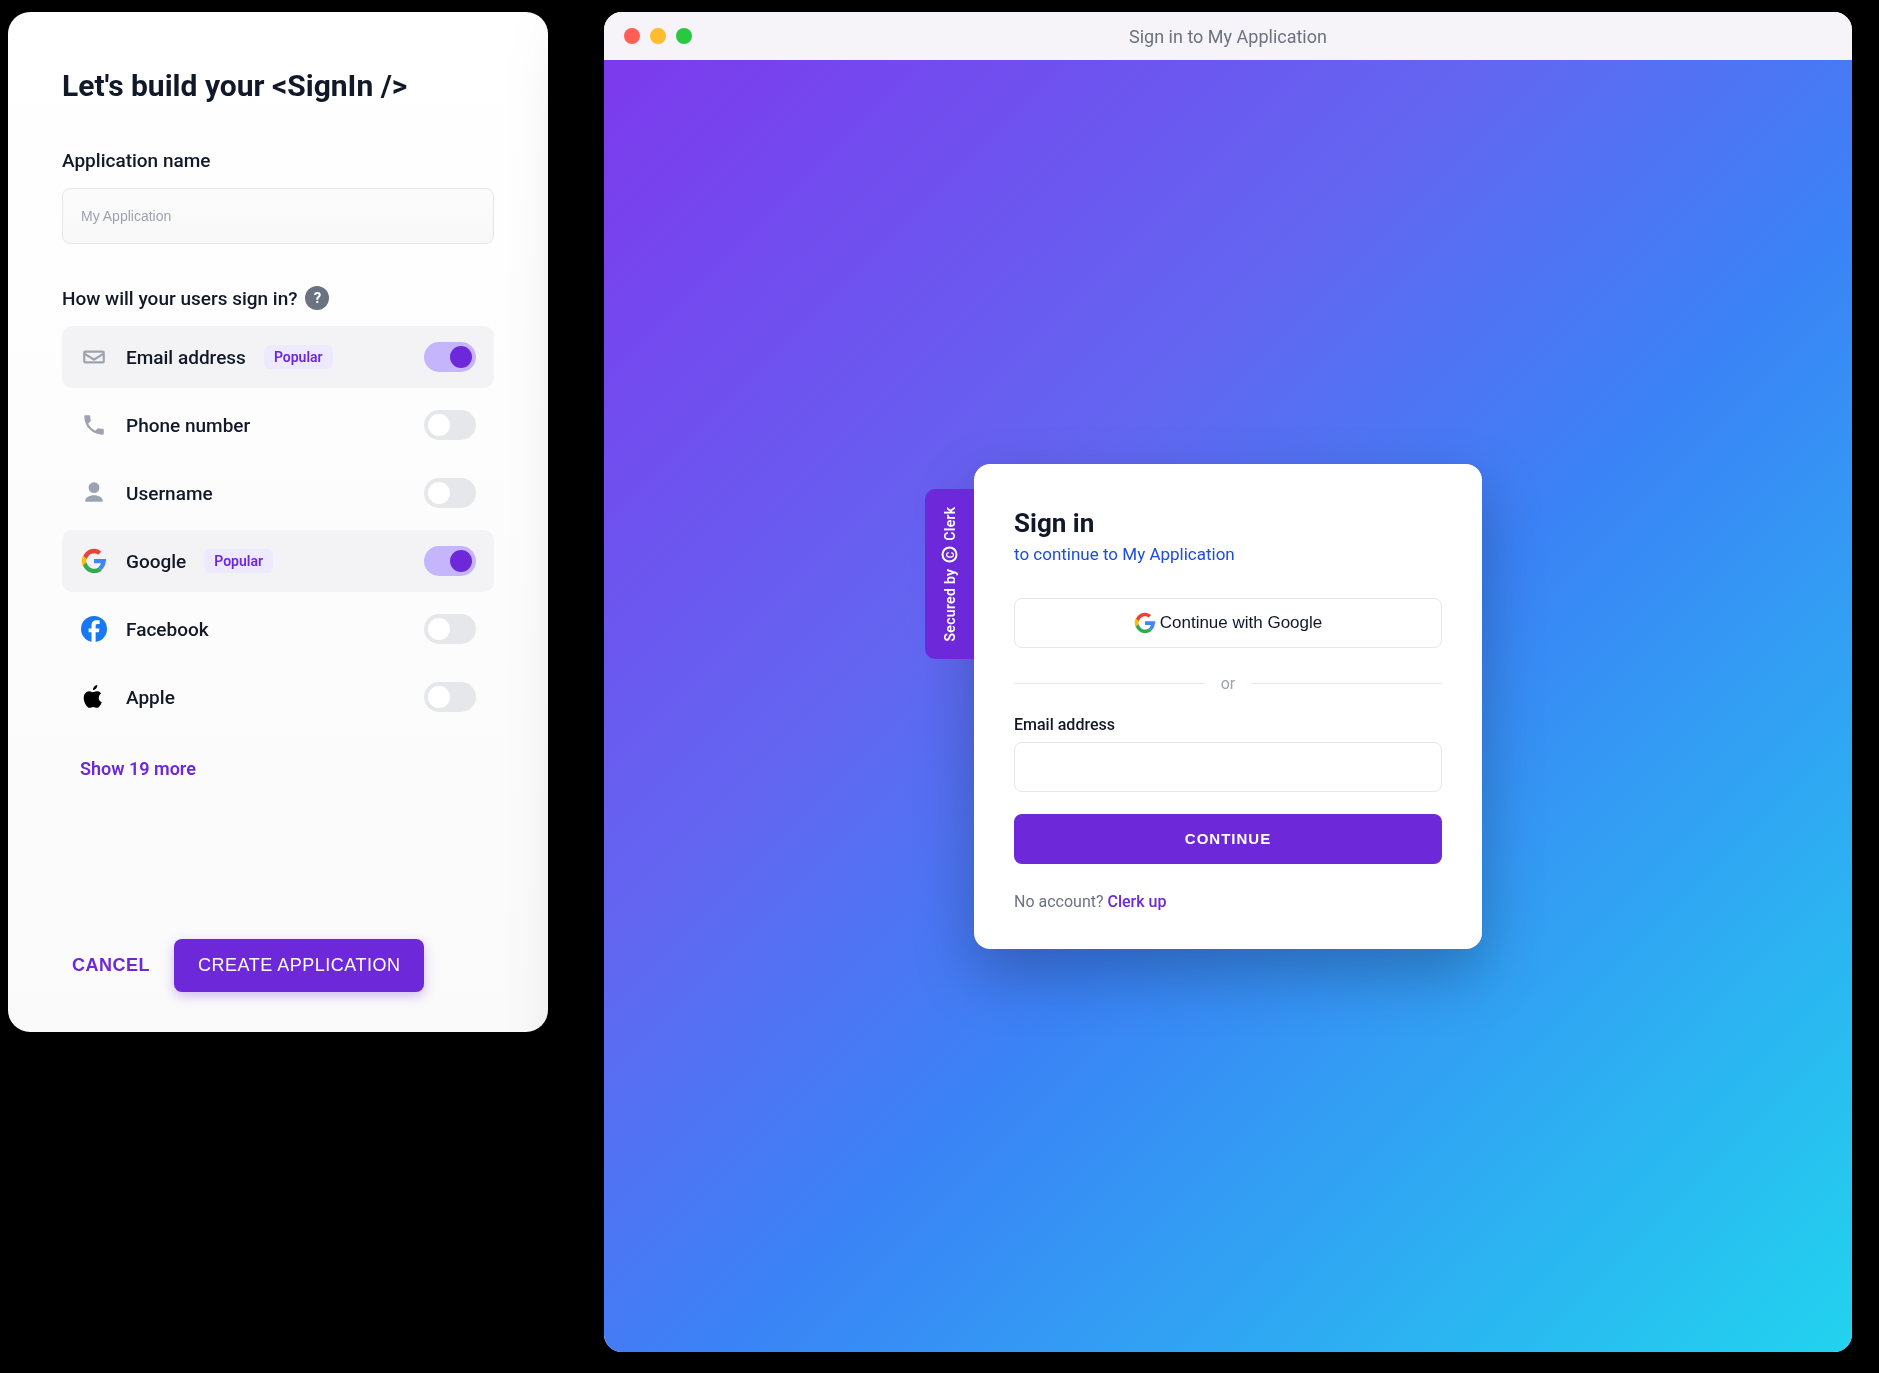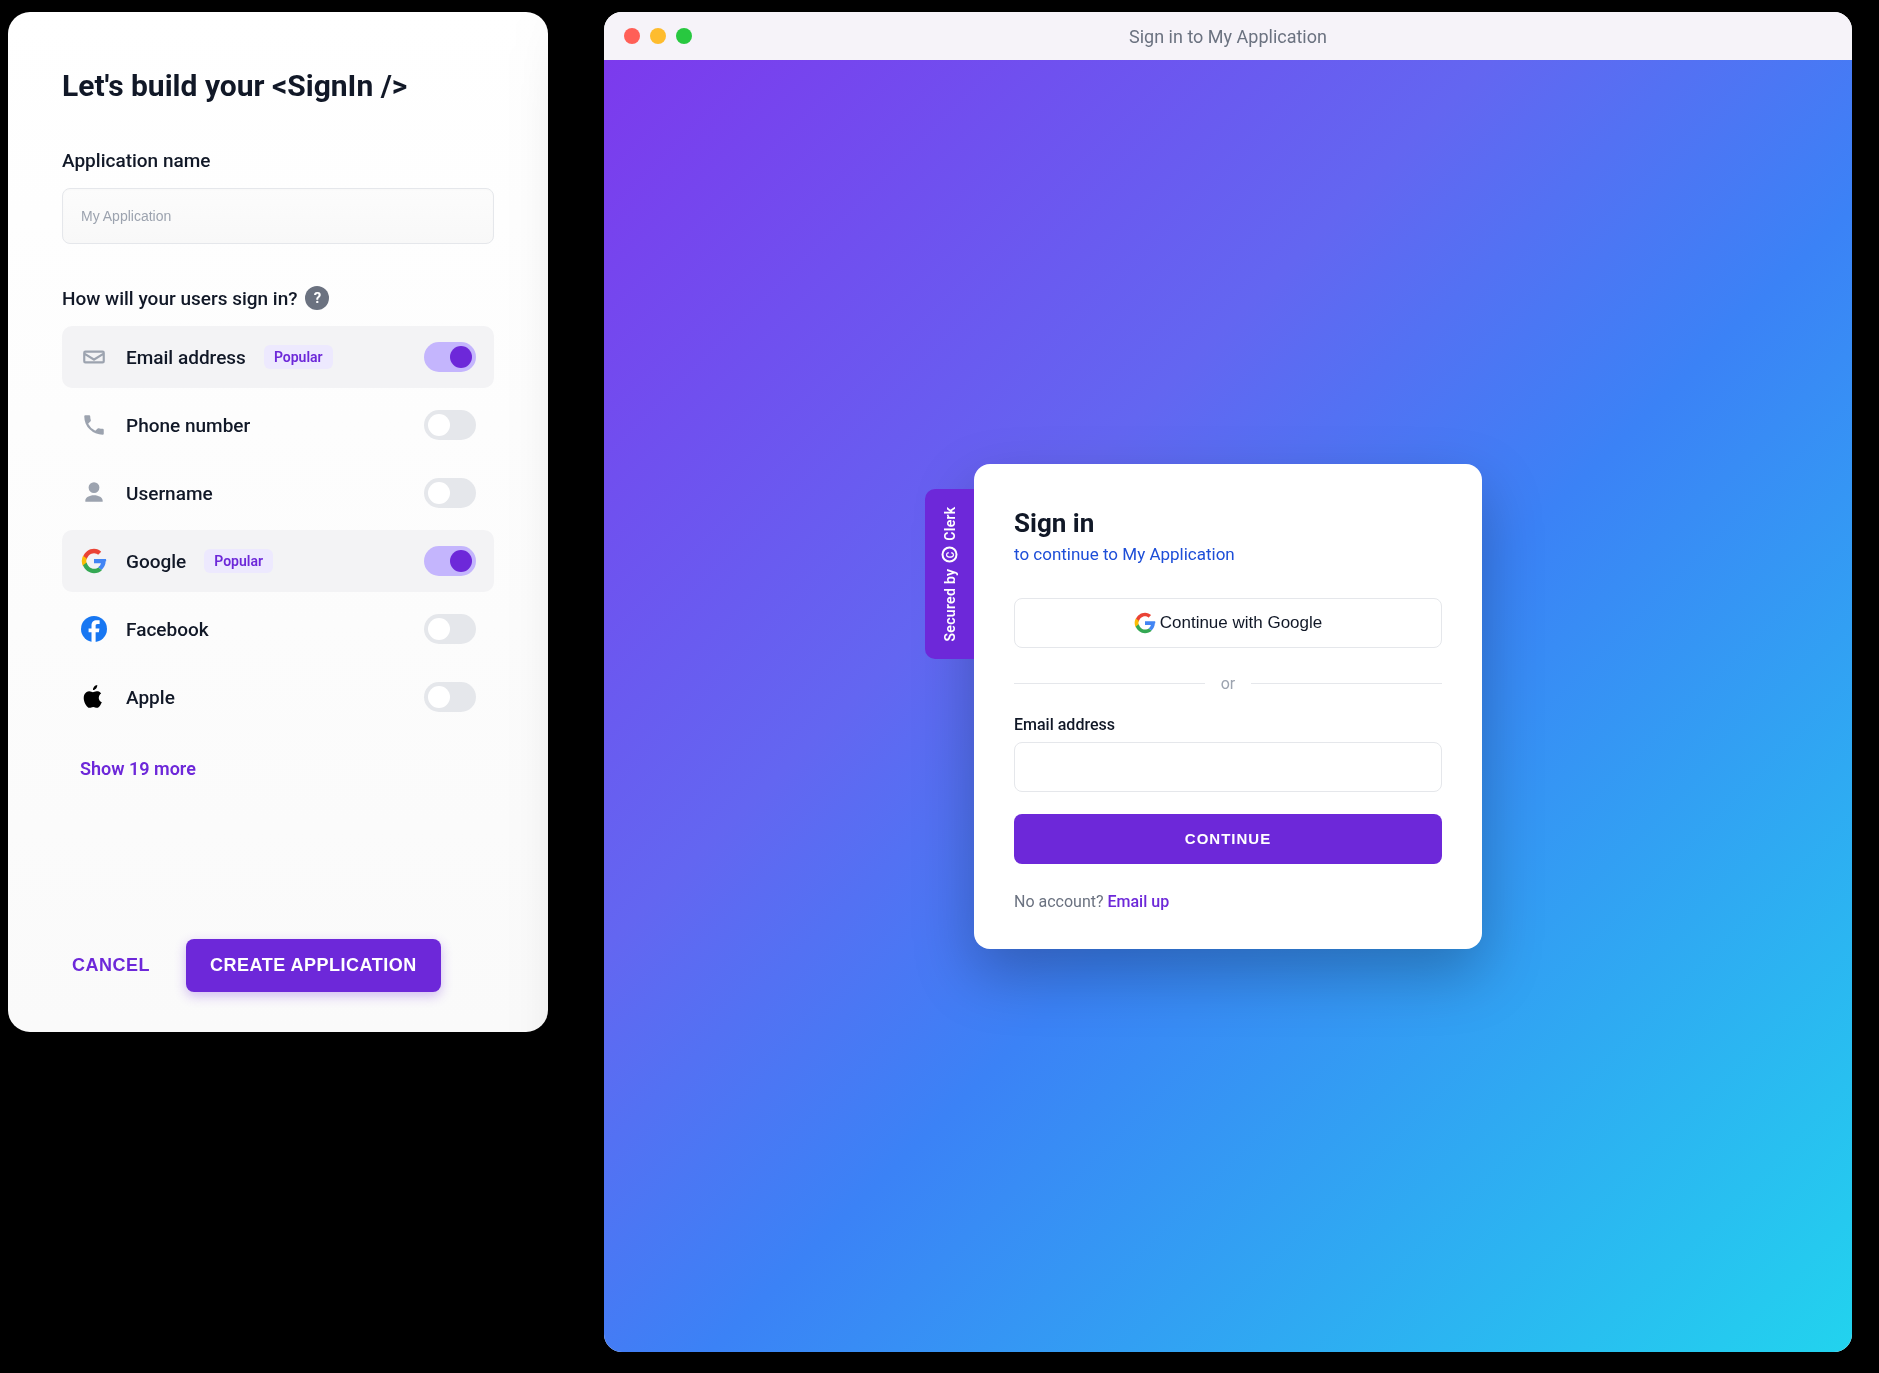--- a/index.html
+++ b/index.html
@@ -117,37 +117,37 @@
     color: #6d28d9;
     margin-top: 24px;
     margin-left: 18px;
     cursor: pointer;
     display: inline-block;
   }
 
   .builder-actions {
     display: flex;
     align-items: center;
-    gap: 26px;
+    gap: 14px;
     margin-top: auto;
     padding-top: 30px;
   }
   .cancel-btn {
     font-size: 18px;
     font-weight: 700;
     letter-spacing: .5px;
     color: #6d28d9;
     background: transparent;
     border: none;
     padding: 14px 10px;
     cursor: pointer;
   }
   .create-btn {
     font-size: 18px;
-    font-weight: 700;
+    font-weight: 400;
     letter-spacing: .5px;
     color: #fff;
     background: #6d28d9;
     border: none;
     border-radius: 8px;
     padding: 16px 24px;
     cursor: pointer;
     box-shadow: 0 4px 12px rgba(109,40,217,.3);
   }
 
@@ -457,18 +457,18 @@
         <div class="or-text">or</div>
         <div class="line"></div>
       </div>
 
       <label class="login-field-label">Email address</label>
       <input class="login-input" type="text" style="">
 
       <button class="continue-btn">CONTINUE</button>
 
       <div class="no-account">
-        <span>No account? </span><span class="signup-link">Email up</span>
+        <span>No account? </span><span class="signup-link">Clerk up</span>
       </div>
     </div>
 
   </div>
 </div>
 
 </body></html>

